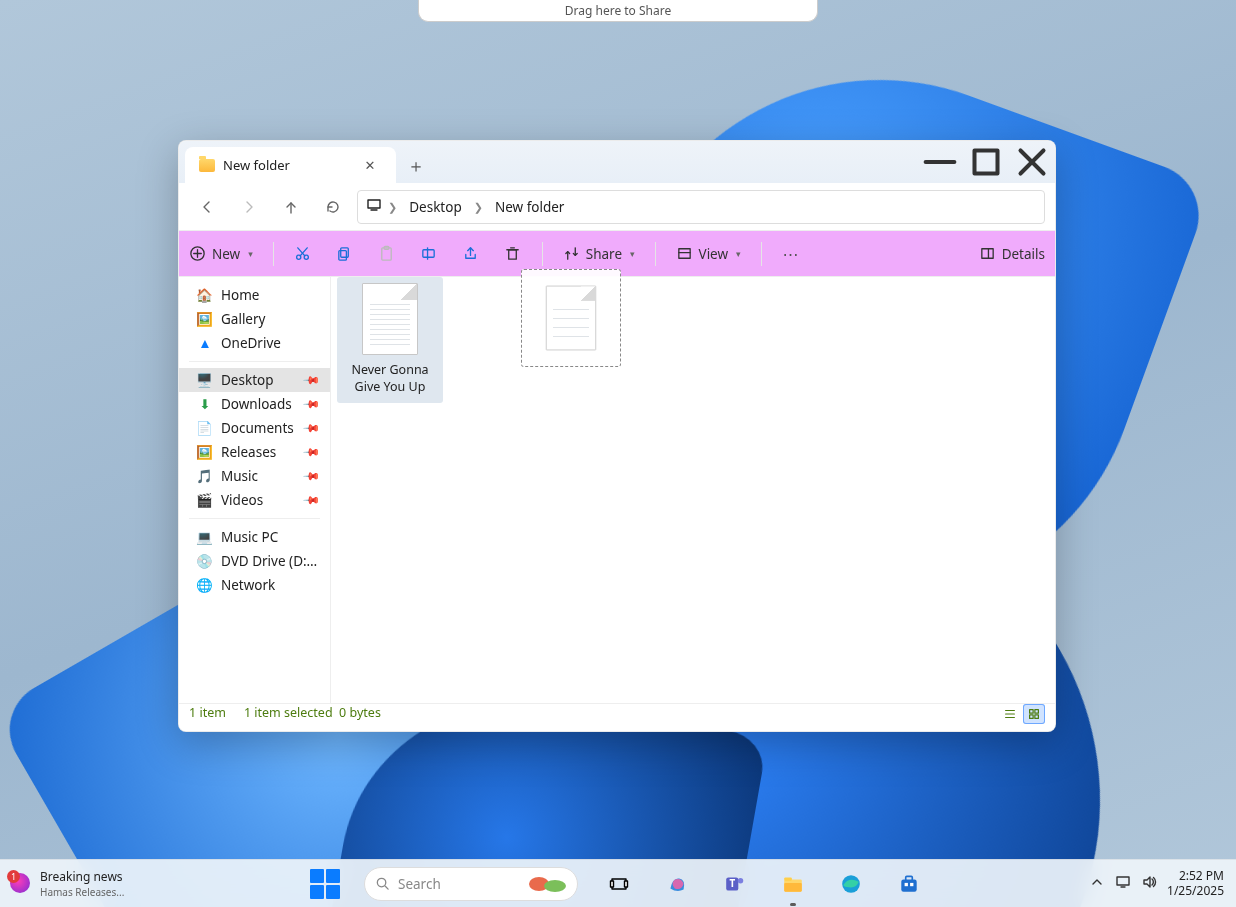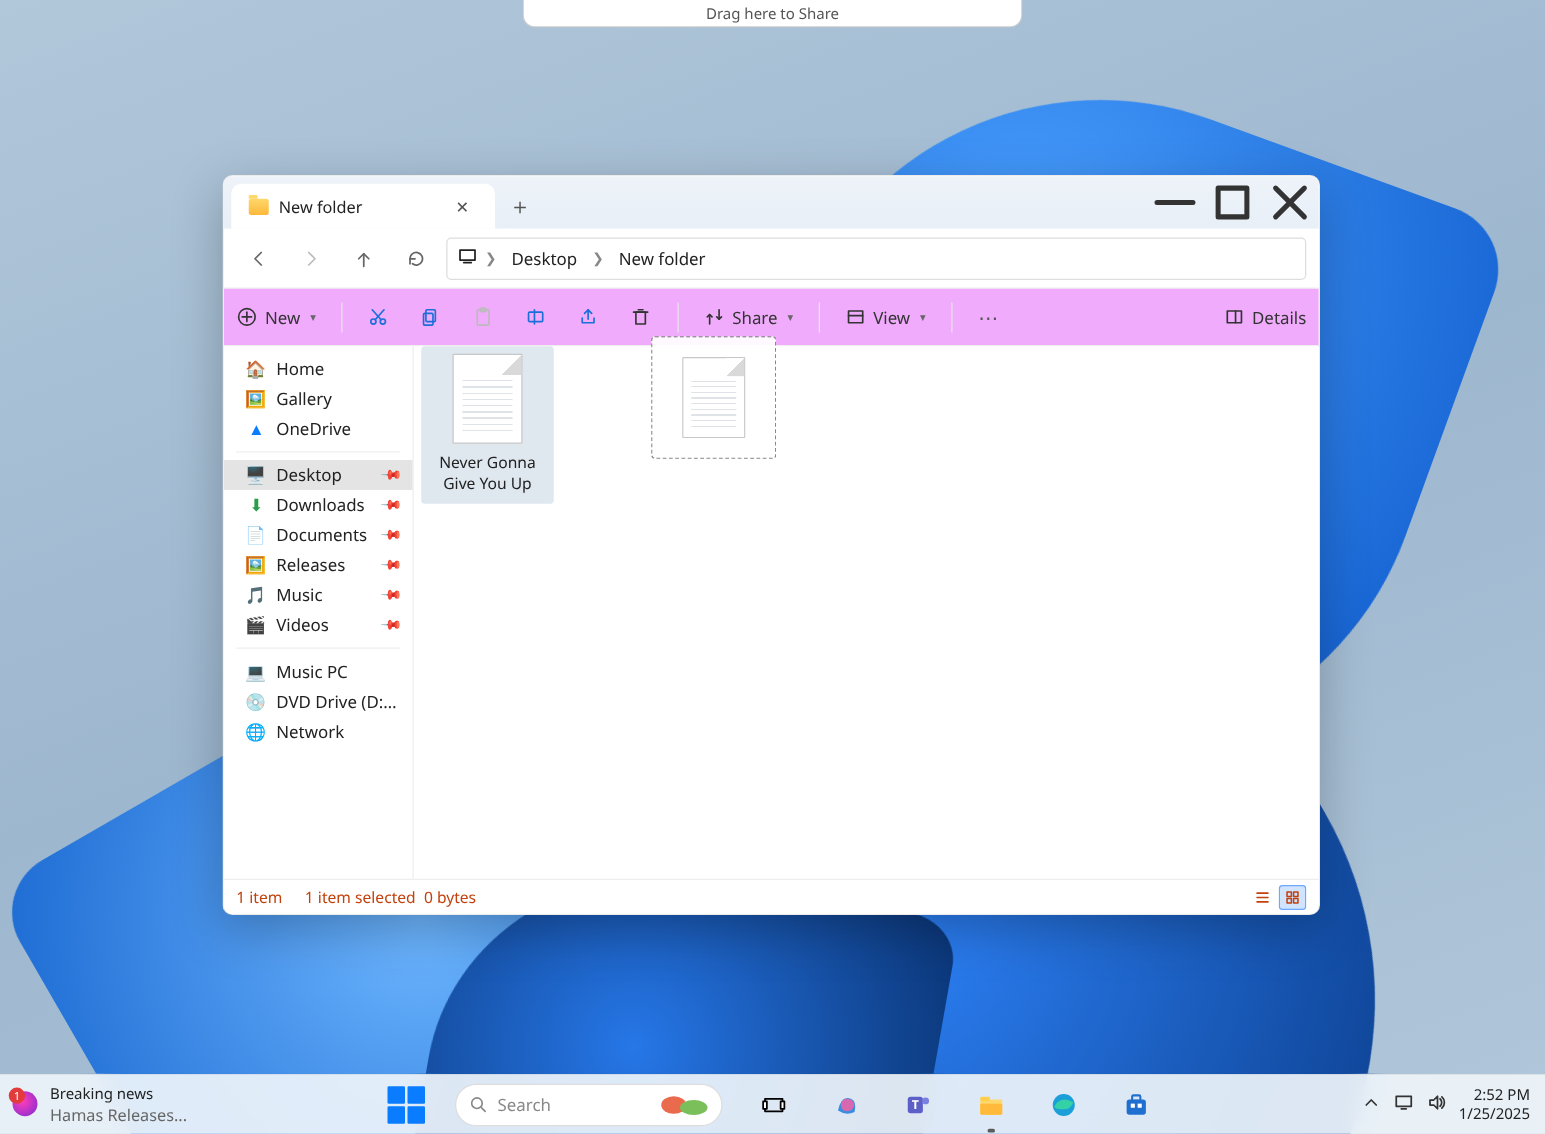--- a/index.html
+++ b/index.html
@@ -105,42 +105,42 @@
 .doc-icon::before { content: ""; position: absolute; right: 0; top: 0; width: 16px; height: 16px; background: linear-gradient(135deg,#fff 50%,#d9d9d9 50%);}
 .doc-lines { position: absolute; left: 7px; right: 7px; top: 20px; bottom: 8px; background: repeating-linear-gradient(#dfe3e7,#dfe3e7 1px,transparent 1px,transparent 5px);}
 .drag-ghost {
   position: absolute; width: 100px; height: 98px; border: 1px dashed #888; background: rgba(255,255,255,0.92); border-radius: 3px;
   display: flex; align-items: center; justify-content: center;
 }
 .drag-ghost .doc-icon { transform: scale(0.9);}
 
 
 .statusbar {
-  height: 28px; border-top: 1px solid #eee; display: flex; align-items: center; padding: 0 10px; gap: 18px;
-  font-size: 12.5px; color: #c2410c; background: #fff;
+  height: 28px; border-top: 1px solid #eee; display: flex; padding: 0 10px; gap: 18px;
+  font-size: 12.5px; color: #4d7c0f; background: #fff;
 }
 .statusbar .spacer { flex: 1; }
 .viewtoggle { display: flex; gap: 2px;}
 .viewtoggle .vt { width: 22px; height: 20px; display: flex; align-items: center; justify-content: center; border-radius: 3px; cursor: pointer;}
 .viewtoggle .vt.active { background: #d0e3ff; box-shadow: inset 0 0 0 1px #6ea8ff;}
 
 
 .taskbar {
   position: absolute; left: 0; right: 0; bottom: 0; height: 48px;
   background: rgba(238,244,250,0.92); backdrop-filter: blur(10px);
   border-top: 1px solid rgba(0,0,0,0.06);
   display: flex; align-items: center;
 }
 .tb-left { display: flex; align-items: center; gap: 10px; padding-left: 10px;}
 .news { display: flex; align-items: center; gap: 8px; font-size: 12px; color: #222;}
 .news-ico { width: 22px; height: 22px; position: relative;}
 .news-ico .bell { width: 20px; height: 20px; background: radial-gradient(circle at 40% 40%, #ff3db9, #7a2bd6); border-radius: 50%;}
 .news-ico .badge { position: absolute; top: -3px; left: -3px; width: 13px; height: 13px; background: #e23b3b; border-radius: 50%; color: #fff; font-size: 9px; display: flex; align-items: center; justify-content: center;}
 .news .line1 { font-weight: 400;}
-.news .line2 { font-size: 13px; color: #666;}
+.news .line2 { font-size: 10px; color: #666;}
 .tb-center { position: absolute; left: 50%; transform: translateX(-50%); display: flex; align-items: center; gap: 24px;}
 .start { width: 30px; height: 30px; display: grid; grid-template-columns: 1fr 1fr; grid-template-rows: 1fr 1fr; gap: 2px; cursor: pointer;}
 .start div { background: #0a7cff; border-radius: 1px;}
 .tb-search { height: 34px; width: 214px; background: #fff; border-radius: 17px; border: 1px solid #ddd; display: flex; align-items: center; padding: 0 10px; gap: 8px; font-size: 13.5px; color: #888;}
 .tb-search .mag { width: 15px; height: 15px;}
 .tb-search .flair { margin-left: auto; width: 40px; height: 20px;}
 .tbicon { width: 34px; height: 34px; display: flex; align-items: center; justify-content: center; border-radius: 4px; cursor: pointer; position: relative;}
 .tbicon.active::after { content: ""; position: absolute; bottom: -5px; left: 50%; transform: translateX(-50%); width: 6px; height: 3px; border-radius: 2px; background: #5b5b5b;}
 .tb-right { margin-left: auto; display: flex; align-items: center; gap: 10px; padding-right: 12px; font-size: 12px; color: #222;}
 .tray { display: flex; align-items: center; gap: 10px; color: #333;}

